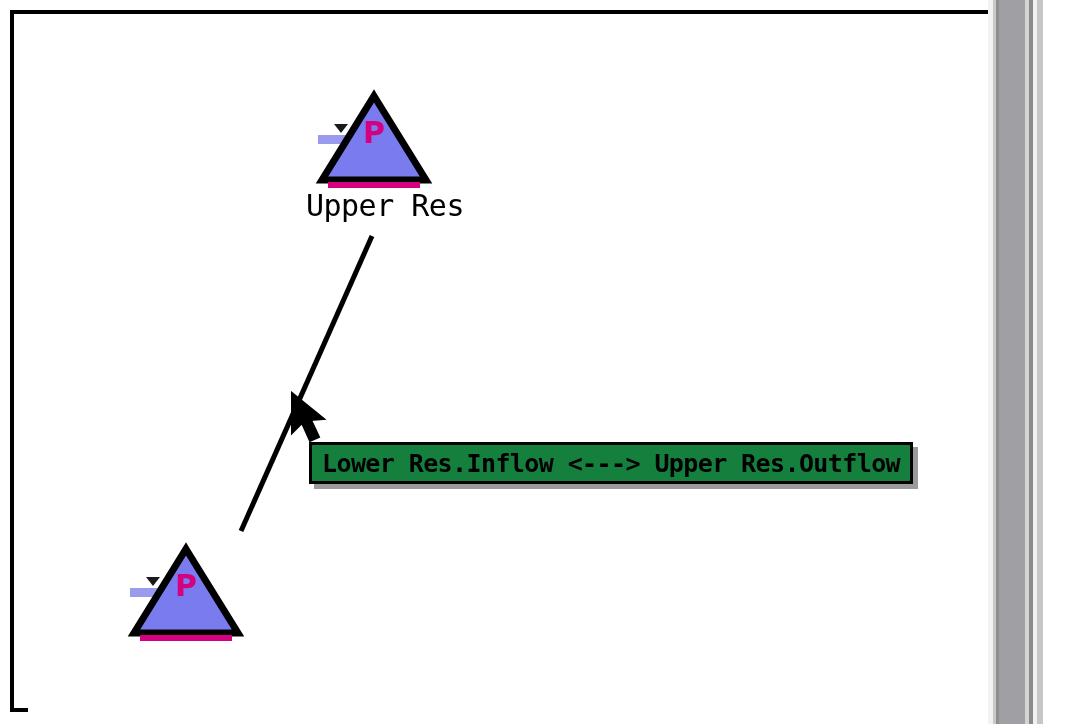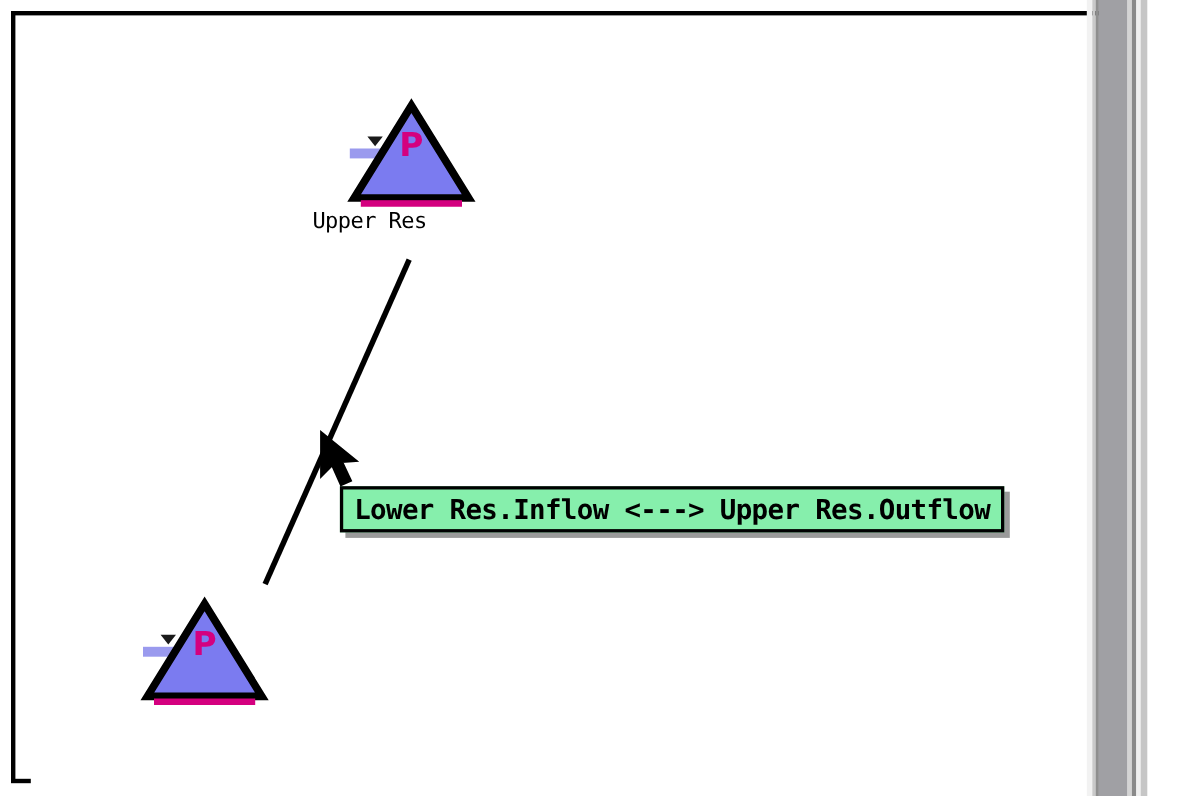--- a/index.html
+++ b/index.html
@@ -98,23 +98,23 @@
     font-weight: bold;
     color: #d4007f;
     line-height: 1;
     letter-spacing: 0px;
   }
   .node-label {
     position: absolute;
     left: -30px;
     top: 100px;
     width: 180px;
-    text-align: left;
+    text-align: right;
     font-family: "DejaVu Sans Mono", monospace;
-    font-size: 20px;
+    font-size: 30px;
     color: #000000;
     white-space: nowrap;
     letter-spacing: -0.5px;
   }
 
   #node-upper { left: 286px; top: 60px; }
   #node-lower { left:  98px; top: 513px; }
 
   
   .cursor {
@@ -126,21 +126,21 @@
     pointer-events: none;
   }
 
   
   .tooltip {
     position: absolute;
     left: 281px;
     top: 414px;
     height: 42px;
     box-sizing: border-box;
-    background: #86efac;
+    background: #15803d;
     border: 3px solid #000000;
     box-shadow: 5px 5px 0 0 rgba(120,120,120,0.75);
     display: flex;
     align-items: center;
     padding: 0 10px;
     white-space: nowrap;
   }
   .tooltip-text {
     font-family: "DejaVu Sans Mono", monospace;
     font-size: 25px;

